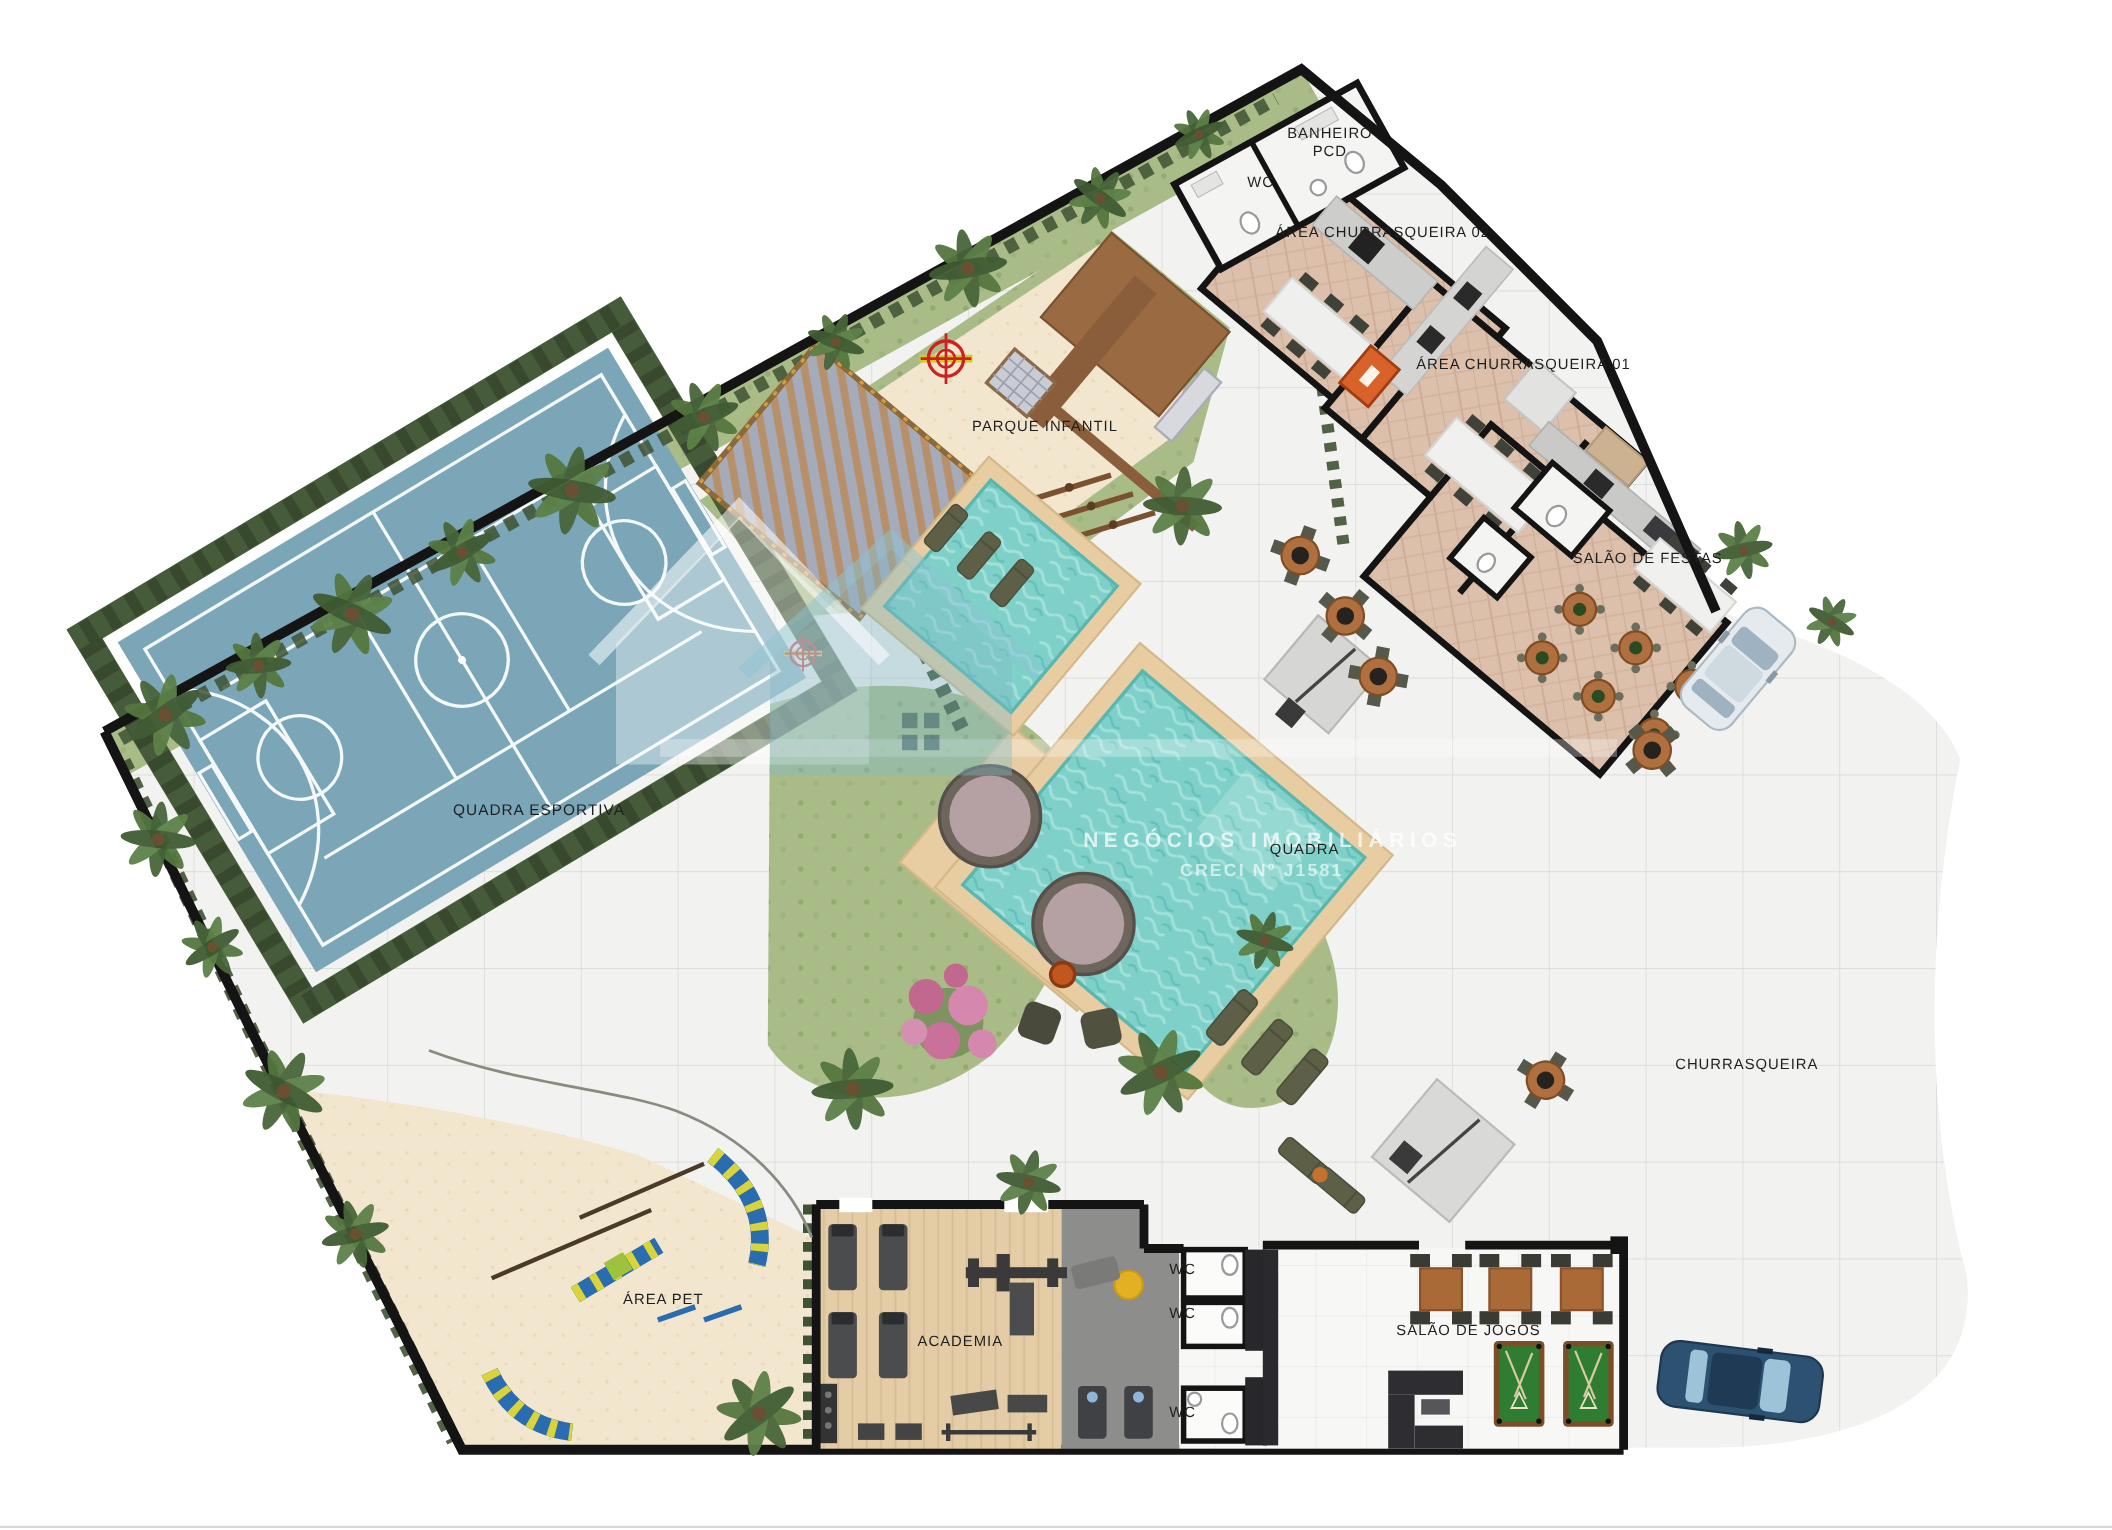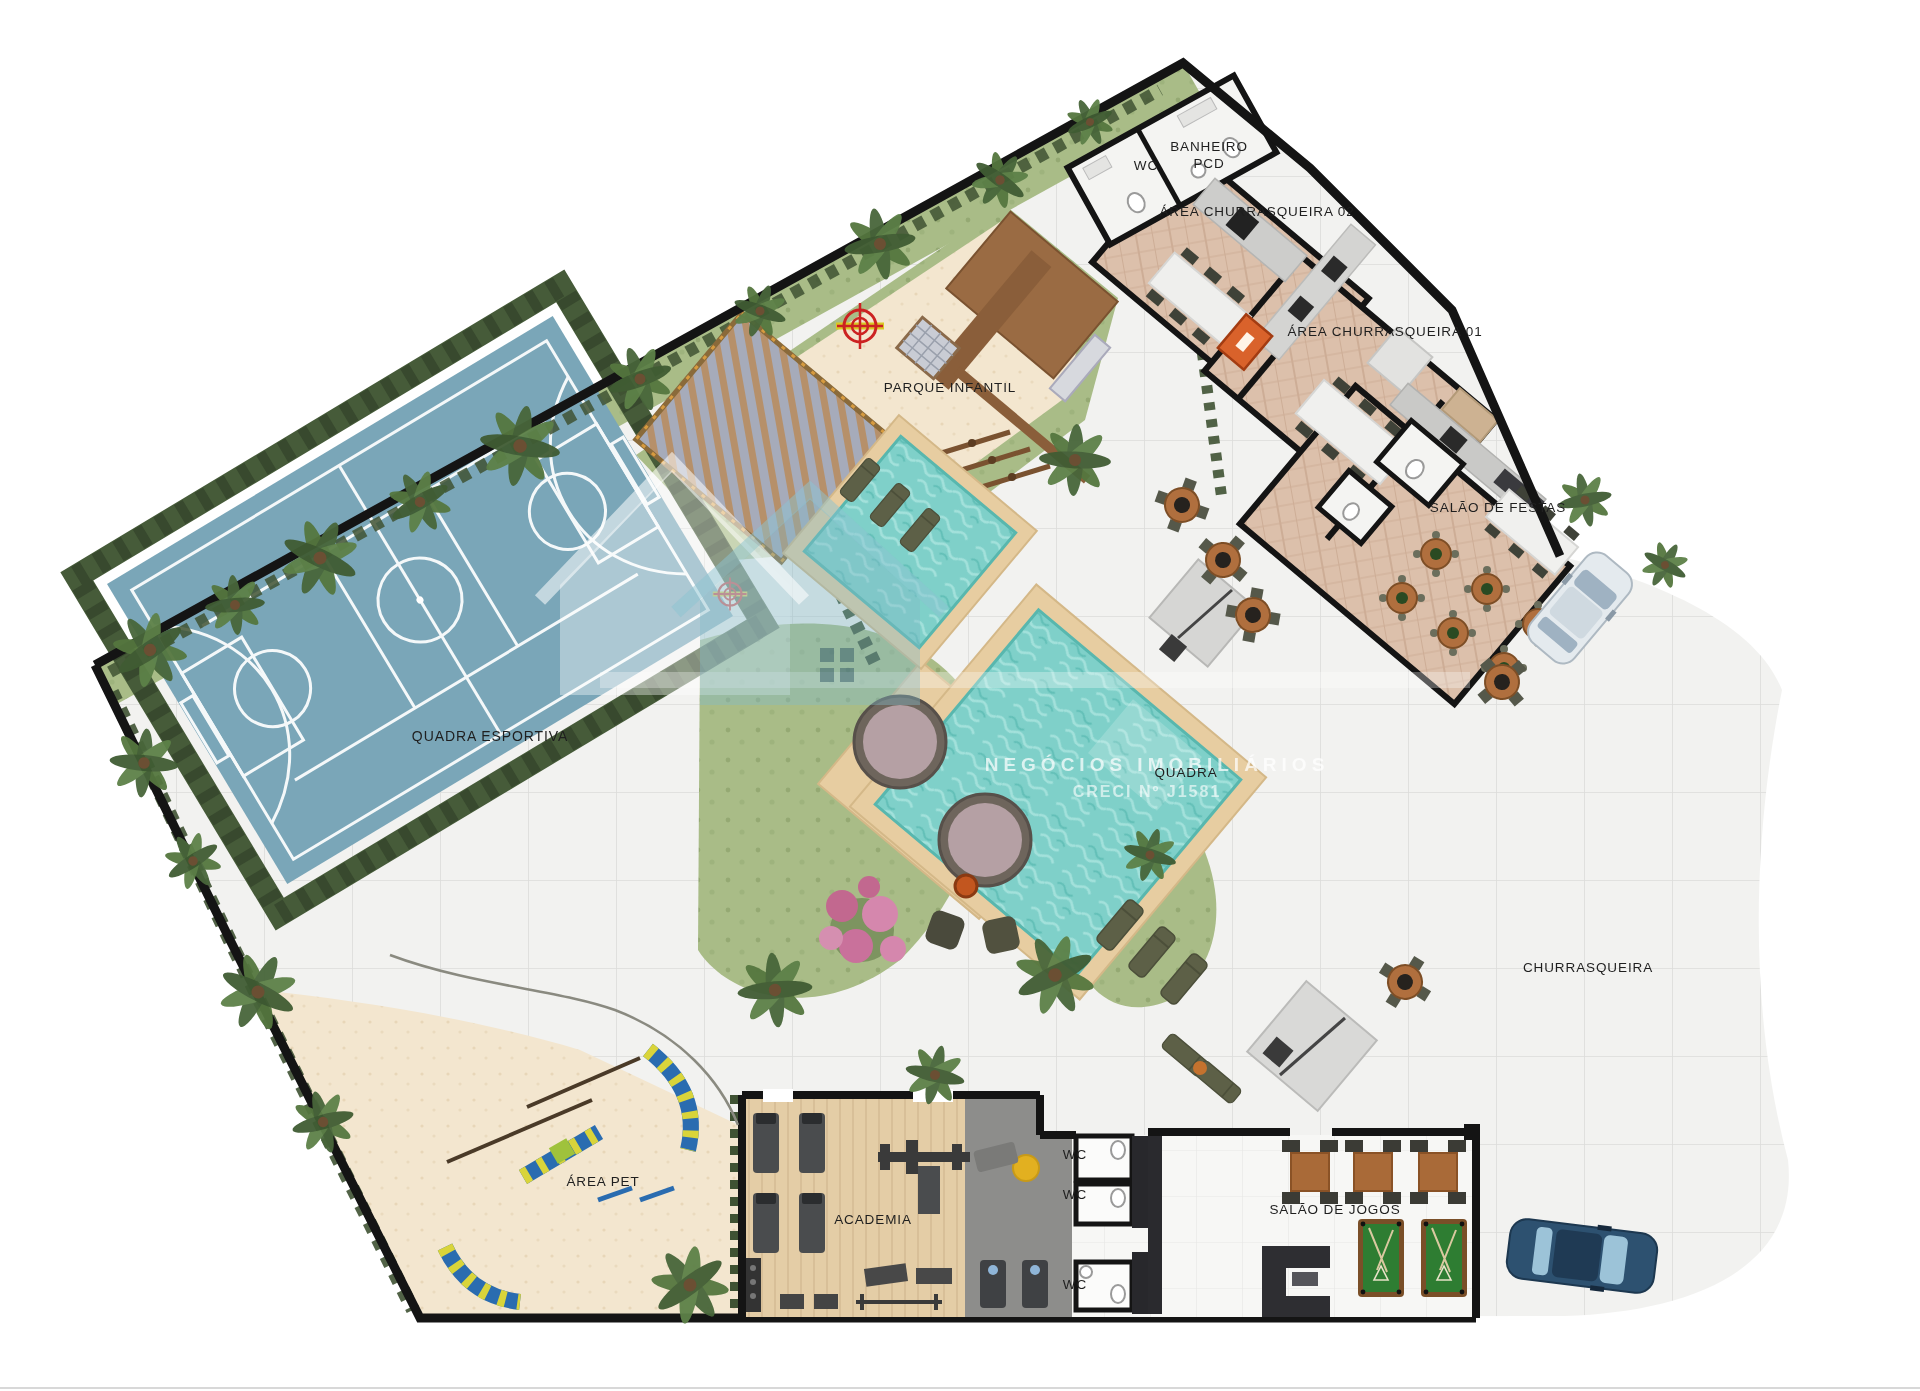--- a/index.html
+++ b/index.html
@@ -493,21 +493,21 @@
           <rect x="840" y="648" width="14" height="14"></rect>
     <rect x="820" y="668" width="14" height="14"></rect>
           <rect x="840" y="668" width="14" height="14"></rect>
   </g>
 </g>
 
 <line x1="0" y1="1388" x2="1920" y2="1388" stroke="#d8d8d8" stroke-width="2"></line>
 </svg>
 
 <div class="lbl" style="left:1146px;top:166px">WC</div>
-<div class="lbl lbl--wrap" style="left:1209px;top:156px">BANHEIRO PCD</div>
+<div class="lbl lbl--wrap" style="left:1209px;top:130px">BANHEIRO PCD</div>
 <div class="lbl" style="left:1257px;top:212px">ÁREA CHURRASQUEIRA 02</div>
 <div class="lbl" style="left:1385px;top:332px">ÁREA CHURRASQUEIRA 01</div>
 <div class="lbl" style="left:1498px;top:508px">SALÃO DE FESTAS</div>
 <div class="lbl" style="left:950px;top:388px">PARQUE INFANTIL</div>
 <div class="lbl lbl--big" style="left:490px;top:737px">QUADRA ESPORTIVA</div>
 <div class="lbl" style="left:1186px;top:773px">QUADRA</div>
 <div class="lbl" style="left:1588px;top:968px">CHURRASQUEIRA</div>
 <div class="lbl" style="left:603px;top:1182px">ÁREA PET</div>
 <div class="lbl" style="left:873px;top:1220px">ACADEMIA</div>
 <div class="lbl" style="left:1075px;top:1155px">WC</div>

